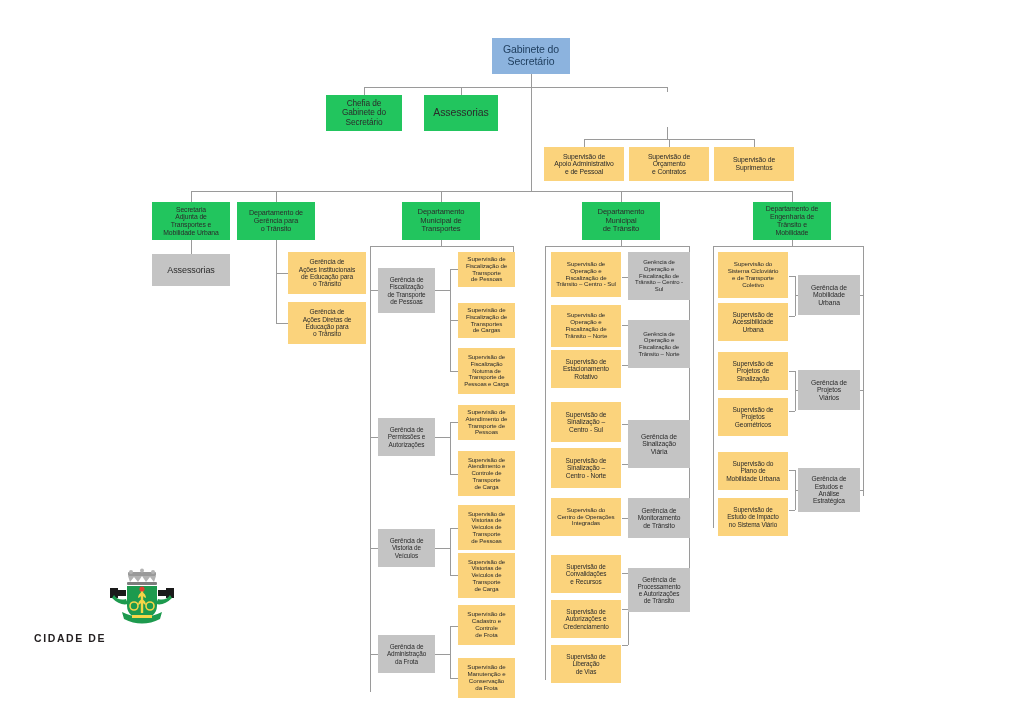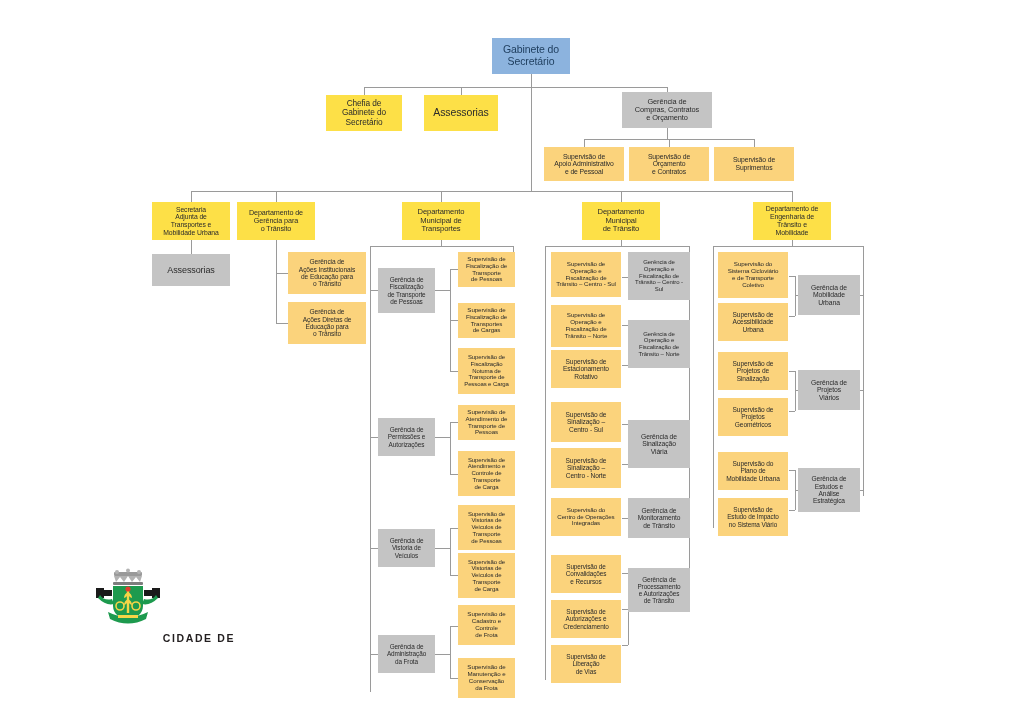--- a/index.html
+++ b/index.html
@@ -21,37 +21,37 @@
     justify-content: center;
     text-align: center;
     line-height: 1.12;
     color: #2b2b2b;
     padding: 2px 3px;
     white-space: pre-line;
     letter-spacing: -0.1px;
     font-family: "Liberation Sans", sans-serif;
   }
   .n-blue   { background: #8cb3de; color:#1d3c5c; }
-  .n-green  { background: #fde047; }
+  .n-green  { background: #22c55e; }
   .n-gray   { background: #c4c4c4; }
   .n-yellow { background: #fbd37c; }
 
   .line {
     position: absolute;
     background: #9a9a9a;
   }
   .line.h { height: 1px; }
   .line.v { width: 1px; }
 
   
   #logo-block {
     position: absolute;
-    left: 20px; top: 568px;
+    left: 34px; top: 568px;
     width: 215px;
-    text-align: right;
+    text-align: left;
   }
   .crest { margin: 0 auto; display:block; }
   .cidade-de {
     font-size: 10.5px;
     font-weight: bold;
     letter-spacing: 1.6px;
     color: #231f20;
     margin-top: 2px;
   }
   .osasco {
@@ -191,23 +191,20 @@
   <div class="line h" style="left:789px; top:510px; width:6px;"></div>
   <div class="line h" style="left:795px; top:490px; width:8px;"></div>
 
   <div class="node n-blue" style="left:492px; top:38px; width:78px; height:36px; font-size:10.5px;">Gabinete do
 Secretário</div>
 
   <div class="node n-green" style="left:326px; top:95px; width:76px; height:36px; font-size:8.3px;">Chefia de
 Gabinete do
 Secretário</div>
   <div class="node n-green" style="left:424px; top:95px; width:74px; height:36px; font-size:10.5px;">Assessorias</div>
-  <div class="node n-gray" style="left:622px; top:92px; width:90px; height:36px; font-size:7.4px;">Gerência de
-Compras, Contratos
-e Orçamento</div>
 
   <div class="node n-yellow" style="left:544px; top:147px; width:80px; height:34px; font-size:6.8px;">Supervisão de
 Apoio Administrativo
 e de Pessoal</div>
   <div class="node n-yellow" style="left:629px; top:147px; width:80px; height:34px; font-size:6.8px;">Supervisão de
 Orçamento
 e Contratos</div>
   <div class="node n-yellow" style="left:714px; top:147px; width:80px; height:34px; font-size:6.8px;">Supervisão de
 Suprimentos</div>
 

